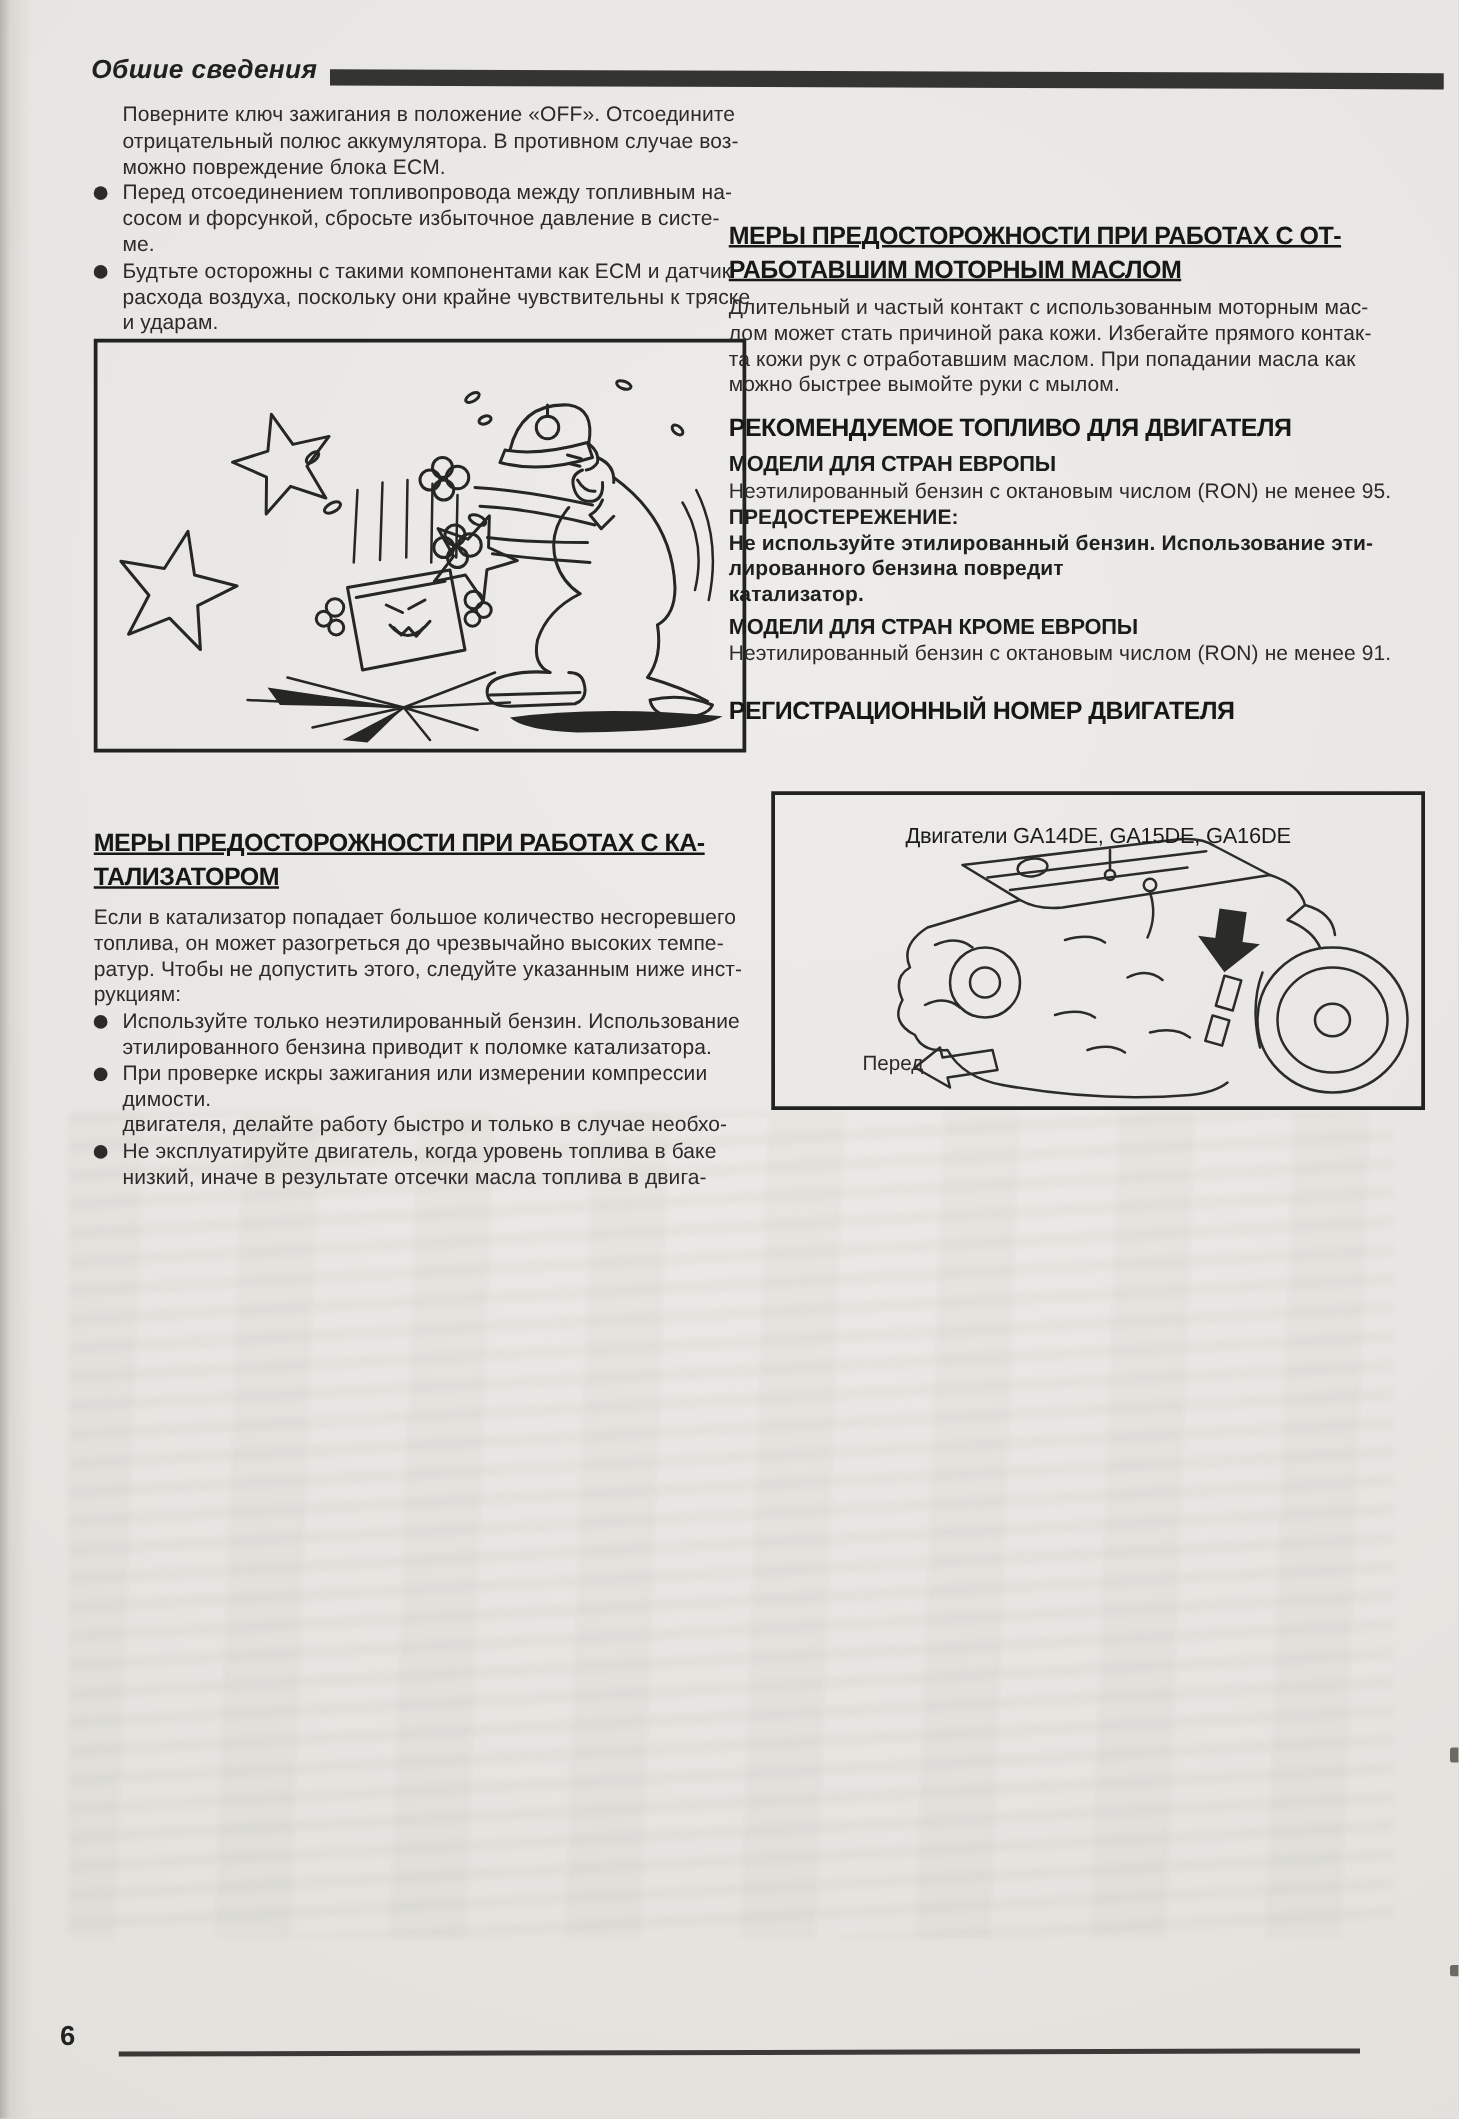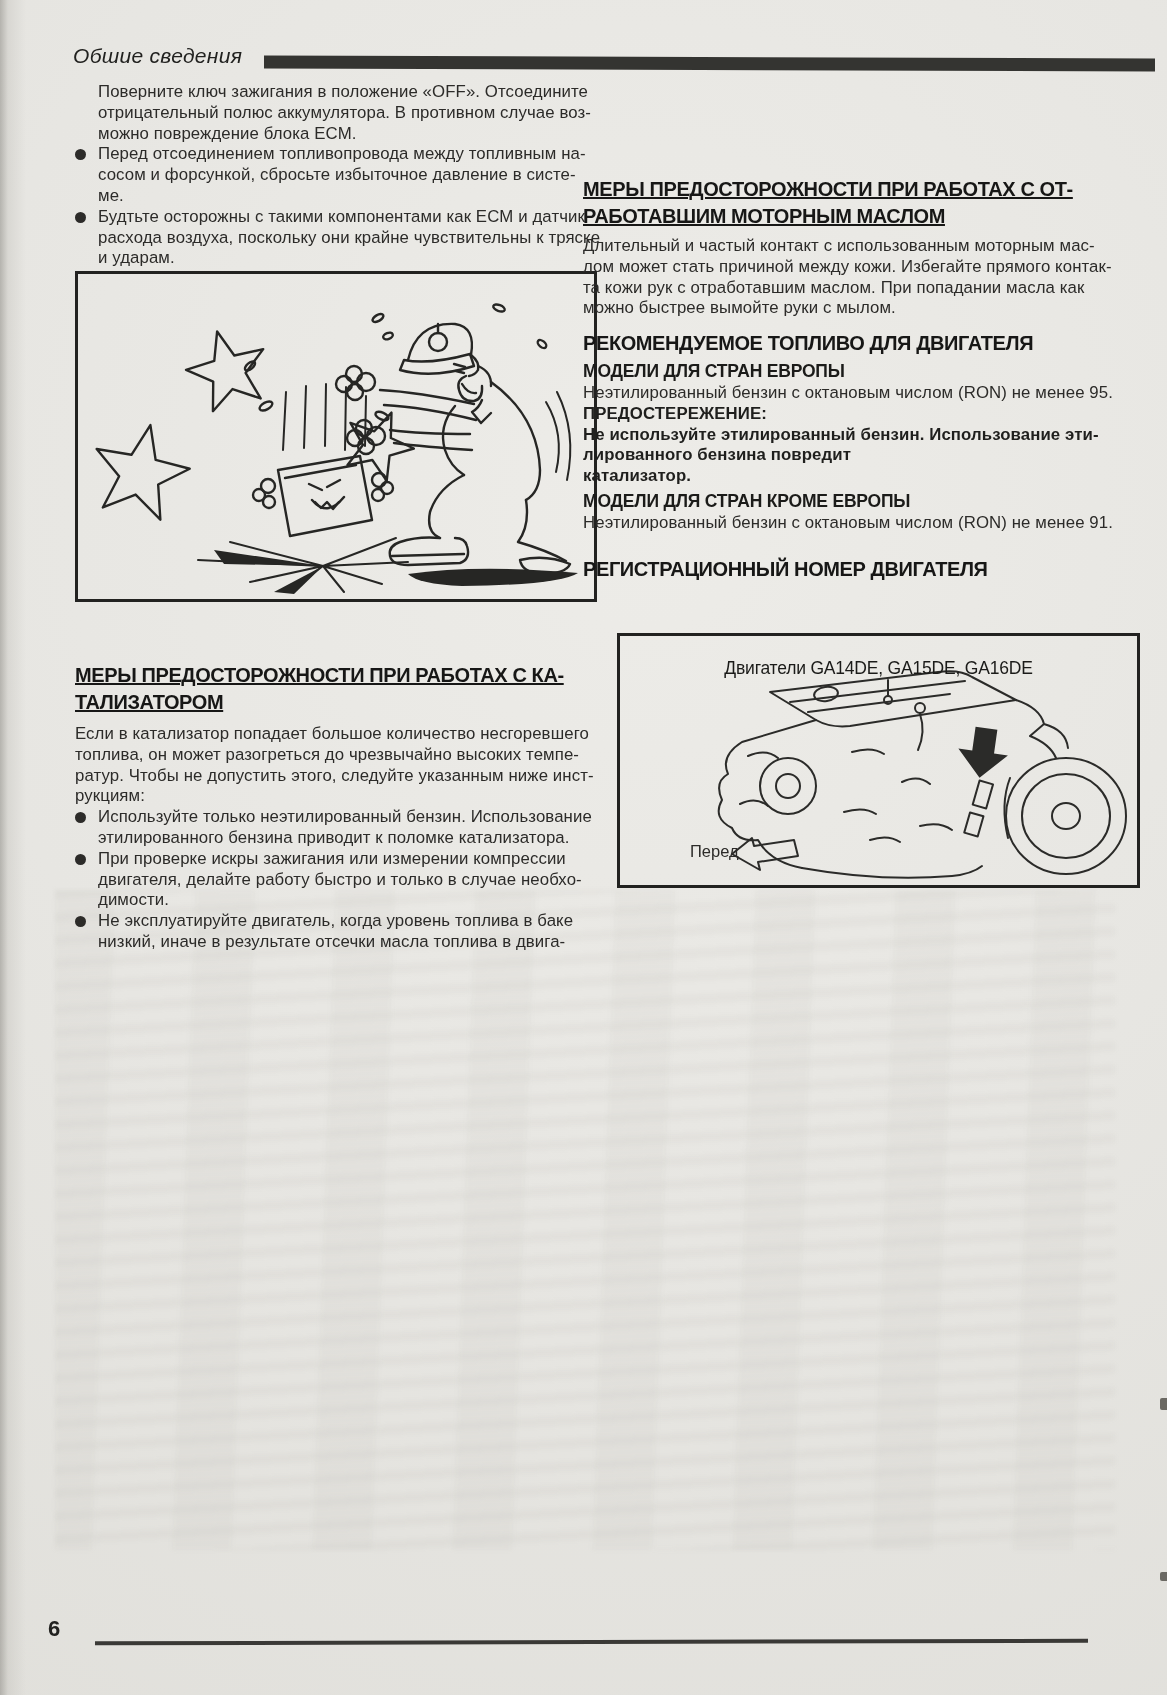--- a/index.html
+++ b/index.html
@@ -13,21 +13,21 @@
   }
   .showthrough{
     position:absolute;left:55px;top:890px;width:1060px;height:660px;
     background:repeating-linear-gradient(177deg, rgba(150,148,140,.06) 0 9px, rgba(150,148,140,0) 9px 23px),
                repeating-linear-gradient(92deg, rgba(150,148,140,.05) 0 60px, rgba(150,148,140,0) 60px 140px);
     filter:blur(2px);
   }
   .binding-mark{position:absolute;right:0;width:7px;background:#6b6963;border-radius:2px 0 0 2px;}
 
   
-  .section-label{position:absolute;left:73px;top:44px;font-size:21px;font-weight:normal;font-style:italic;letter-spacing:.3px;color:#21211f;}
+  .section-label{position:absolute;left:73px;top:44px;font-size:21px;font-weight:bold;font-style:italic;letter-spacing:.3px;color:#21211f;}
   .header-bar{position:absolute;left:264px;top:57px;width:891px;height:13px;background:#343431;transform:rotate(.2deg);}
 
   
   .body-text{font-size:16.8px;line-height:20.8px;letter-spacing:.1px;}
   .ln{white-space:nowrap;}
   .h1 .ln{font-weight:bold;font-size:20px;line-height:27px;letter-spacing:-.4px;color:#171716;white-space:nowrap;text-decoration:underline;}
   .h1-single{font-weight:bold;font-size:20px;line-height:27px;letter-spacing:-.4px;color:#171716;white-space:nowrap;}
   .h2{font-weight:bold;font-size:17.5px;line-height:23px;letter-spacing:-.2px;color:#1b1b19;white-space:nowrap;}
   .para.hang{padding-left:23px;}
   .first-indent .ln:first-child{padding-left:30px;}
@@ -189,43 +189,43 @@
           <span class="dot"></span>
           <div class="bullet-text">
             <div class="ln">Используйте только неэтилированный бензин. Использование</div>
             <div class="ln">этилированного бензина приводит к поломке катализатора.</div>
           </div>
         </div>
         <div class="bullet-row">
           <span class="dot"></span>
           <div class="bullet-text">
             <div class="ln">При проверке искры зажигания или измерении компрессии</div>
+            <div class="ln">димости.</div>
             <div class="ln">двигателя, делайте работу быстро и только в случае необхо-</div>
-            <div class="ln">димости.</div>
           </div>
         </div>
         <div class="bullet-row">
           <span class="dot"></span>
           <div class="bullet-text">
             <div class="ln">Не эксплуатируйте двигатель, когда уровень топлива в баке</div>
             <div class="ln">низкий, иначе в результате отсечки масла топлива в двига-</div>
           </div>
         </div>
       </div>
   </section>
 
 
   <section id="r-oil">
     <div class="h1">
         <div class="ln">МЕРЫ ПРЕДОСТОРОЖНОСТИ ПРИ РАБОТАХ С ОТ-</div>
         <div class="ln">РАБОТАВШИМ МОТОРНЫМ МАСЛОМ</div>
       </div>
     <div class="body-text body-para">
         <div class="ln">Длительный и частый контакт с использованным моторным мас-</div>
-        <div class="ln">лом может стать причиной между кожи. Избегайте прямого контак-</div>
+        <div class="ln">лом может стать причиной рака кожи. Избегайте прямого контак-</div>
         <div class="ln">та кожи рук с отработавшим маслом. При попадании масла как</div>
         <div class="ln">можно быстрее вымойте руки с мылом.</div>
       </div>
   </section>
 
   <section id="r-fuel">
     <div class="h1-single">РЕКОМЕНДУЕМОЕ ТОПЛИВО ДЛЯ ДВИГАТЕЛЯ</div>
     <div class="h2">МОДЕЛИ ДЛЯ СТРАН ЕВРОПЫ</div>
     <div class="body-text">Неэтилированный бензин с октановым числом (RON) не менее 95.</div>
     <div class="body-text bold-lines">

